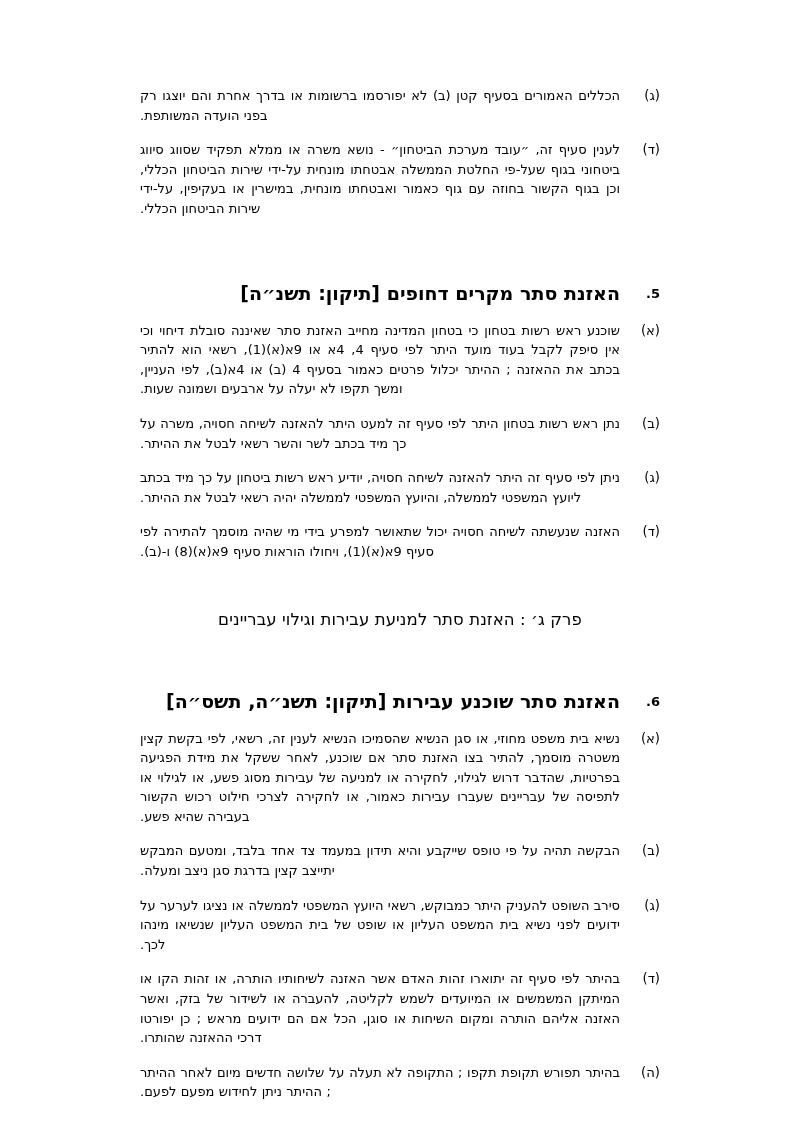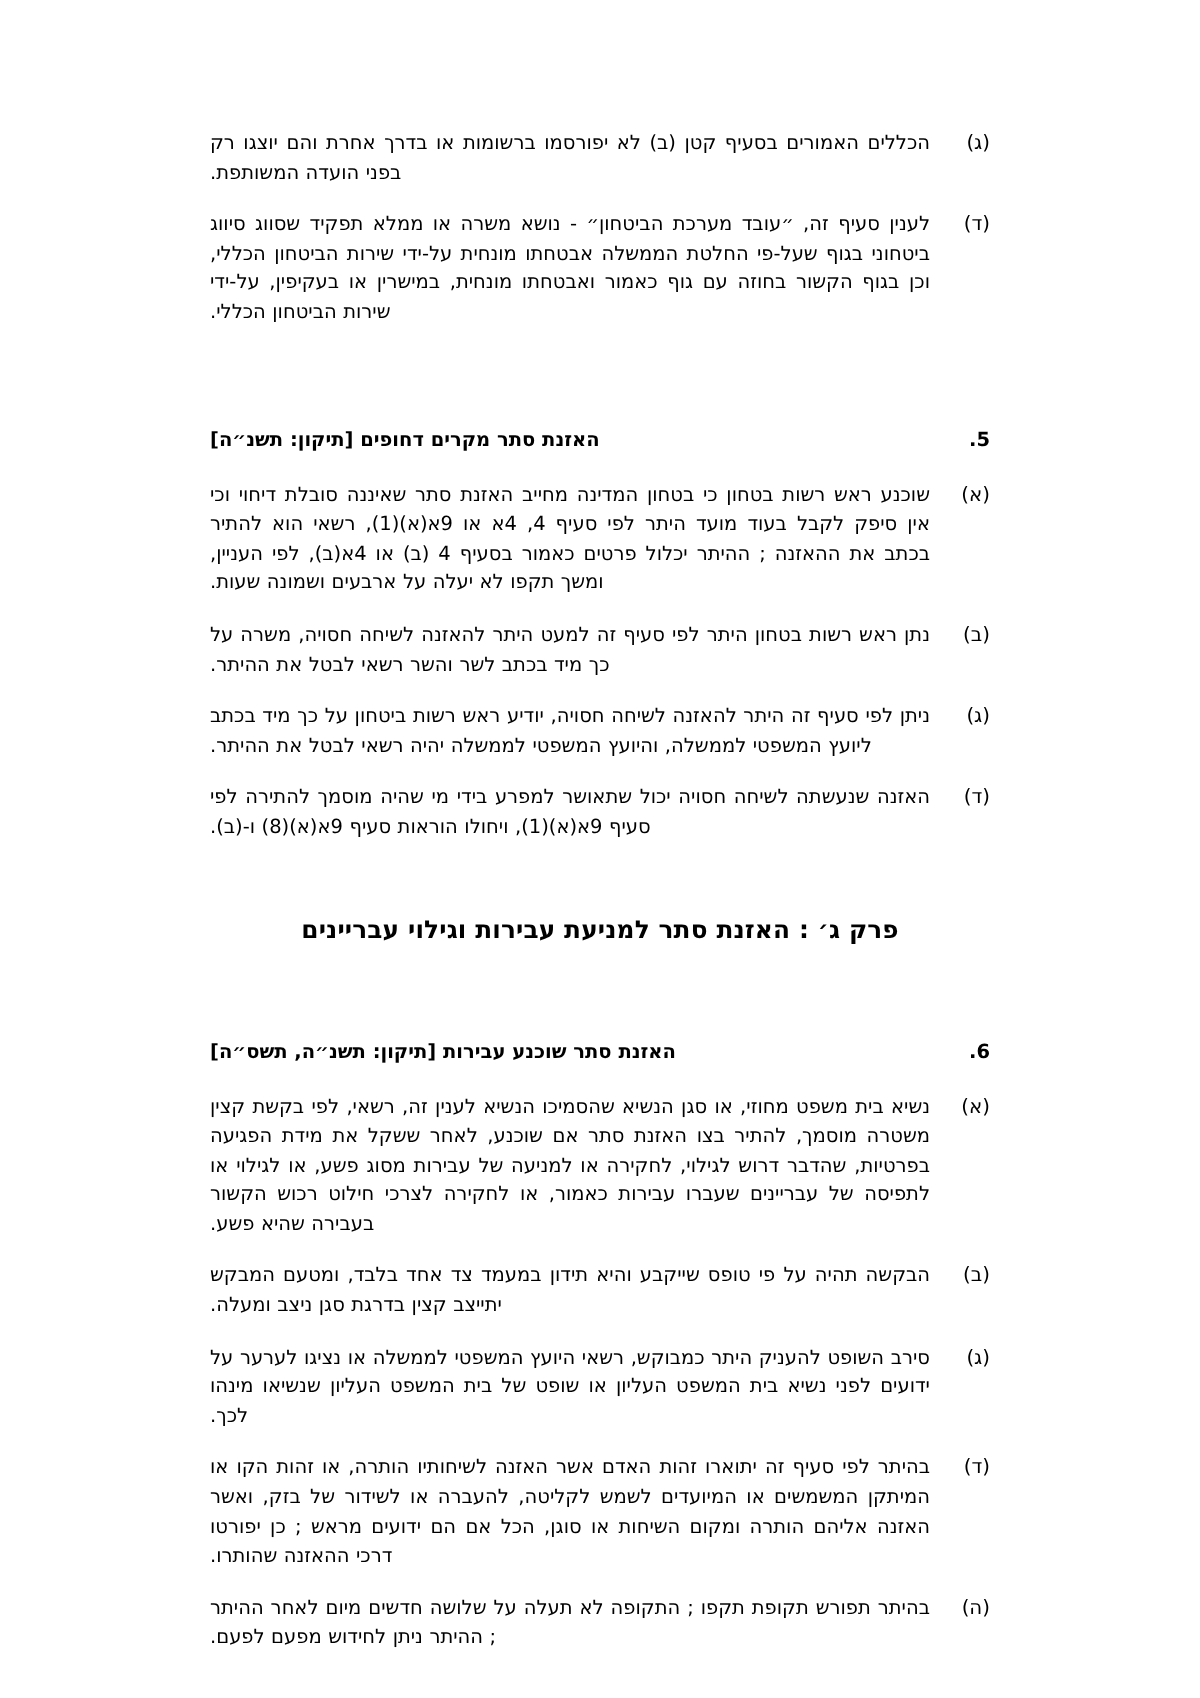--- a/index.html
+++ b/index.html
@@ -67,29 +67,29 @@
   }
   .section-heading .num {
     flex: 0 0 auto;
     width: 40px;
     text-align: right;
     font-size: 13px;
     line-height: 19px;
   }
   .section-heading .htext {
     flex: 1 1 auto;
-    font-size: 13px;
+    font-size: 19px;
     line-height: 19px;
-    text-align: left;
+    text-align: right;
   }
 
   
   .chapter-title {
     text-align: center;
-    font-weight: bold;
+    font-weight: normal;
     font-size: 16.5px;
     line-height: 24px;
     margin-top: 46px;
     margin-bottom: 10px;
     letter-spacing: 0.1px;
   }
 
   .spacer-lg { height: 24px; }
 
   .term-underline { text-underline-offset: 2px; }

